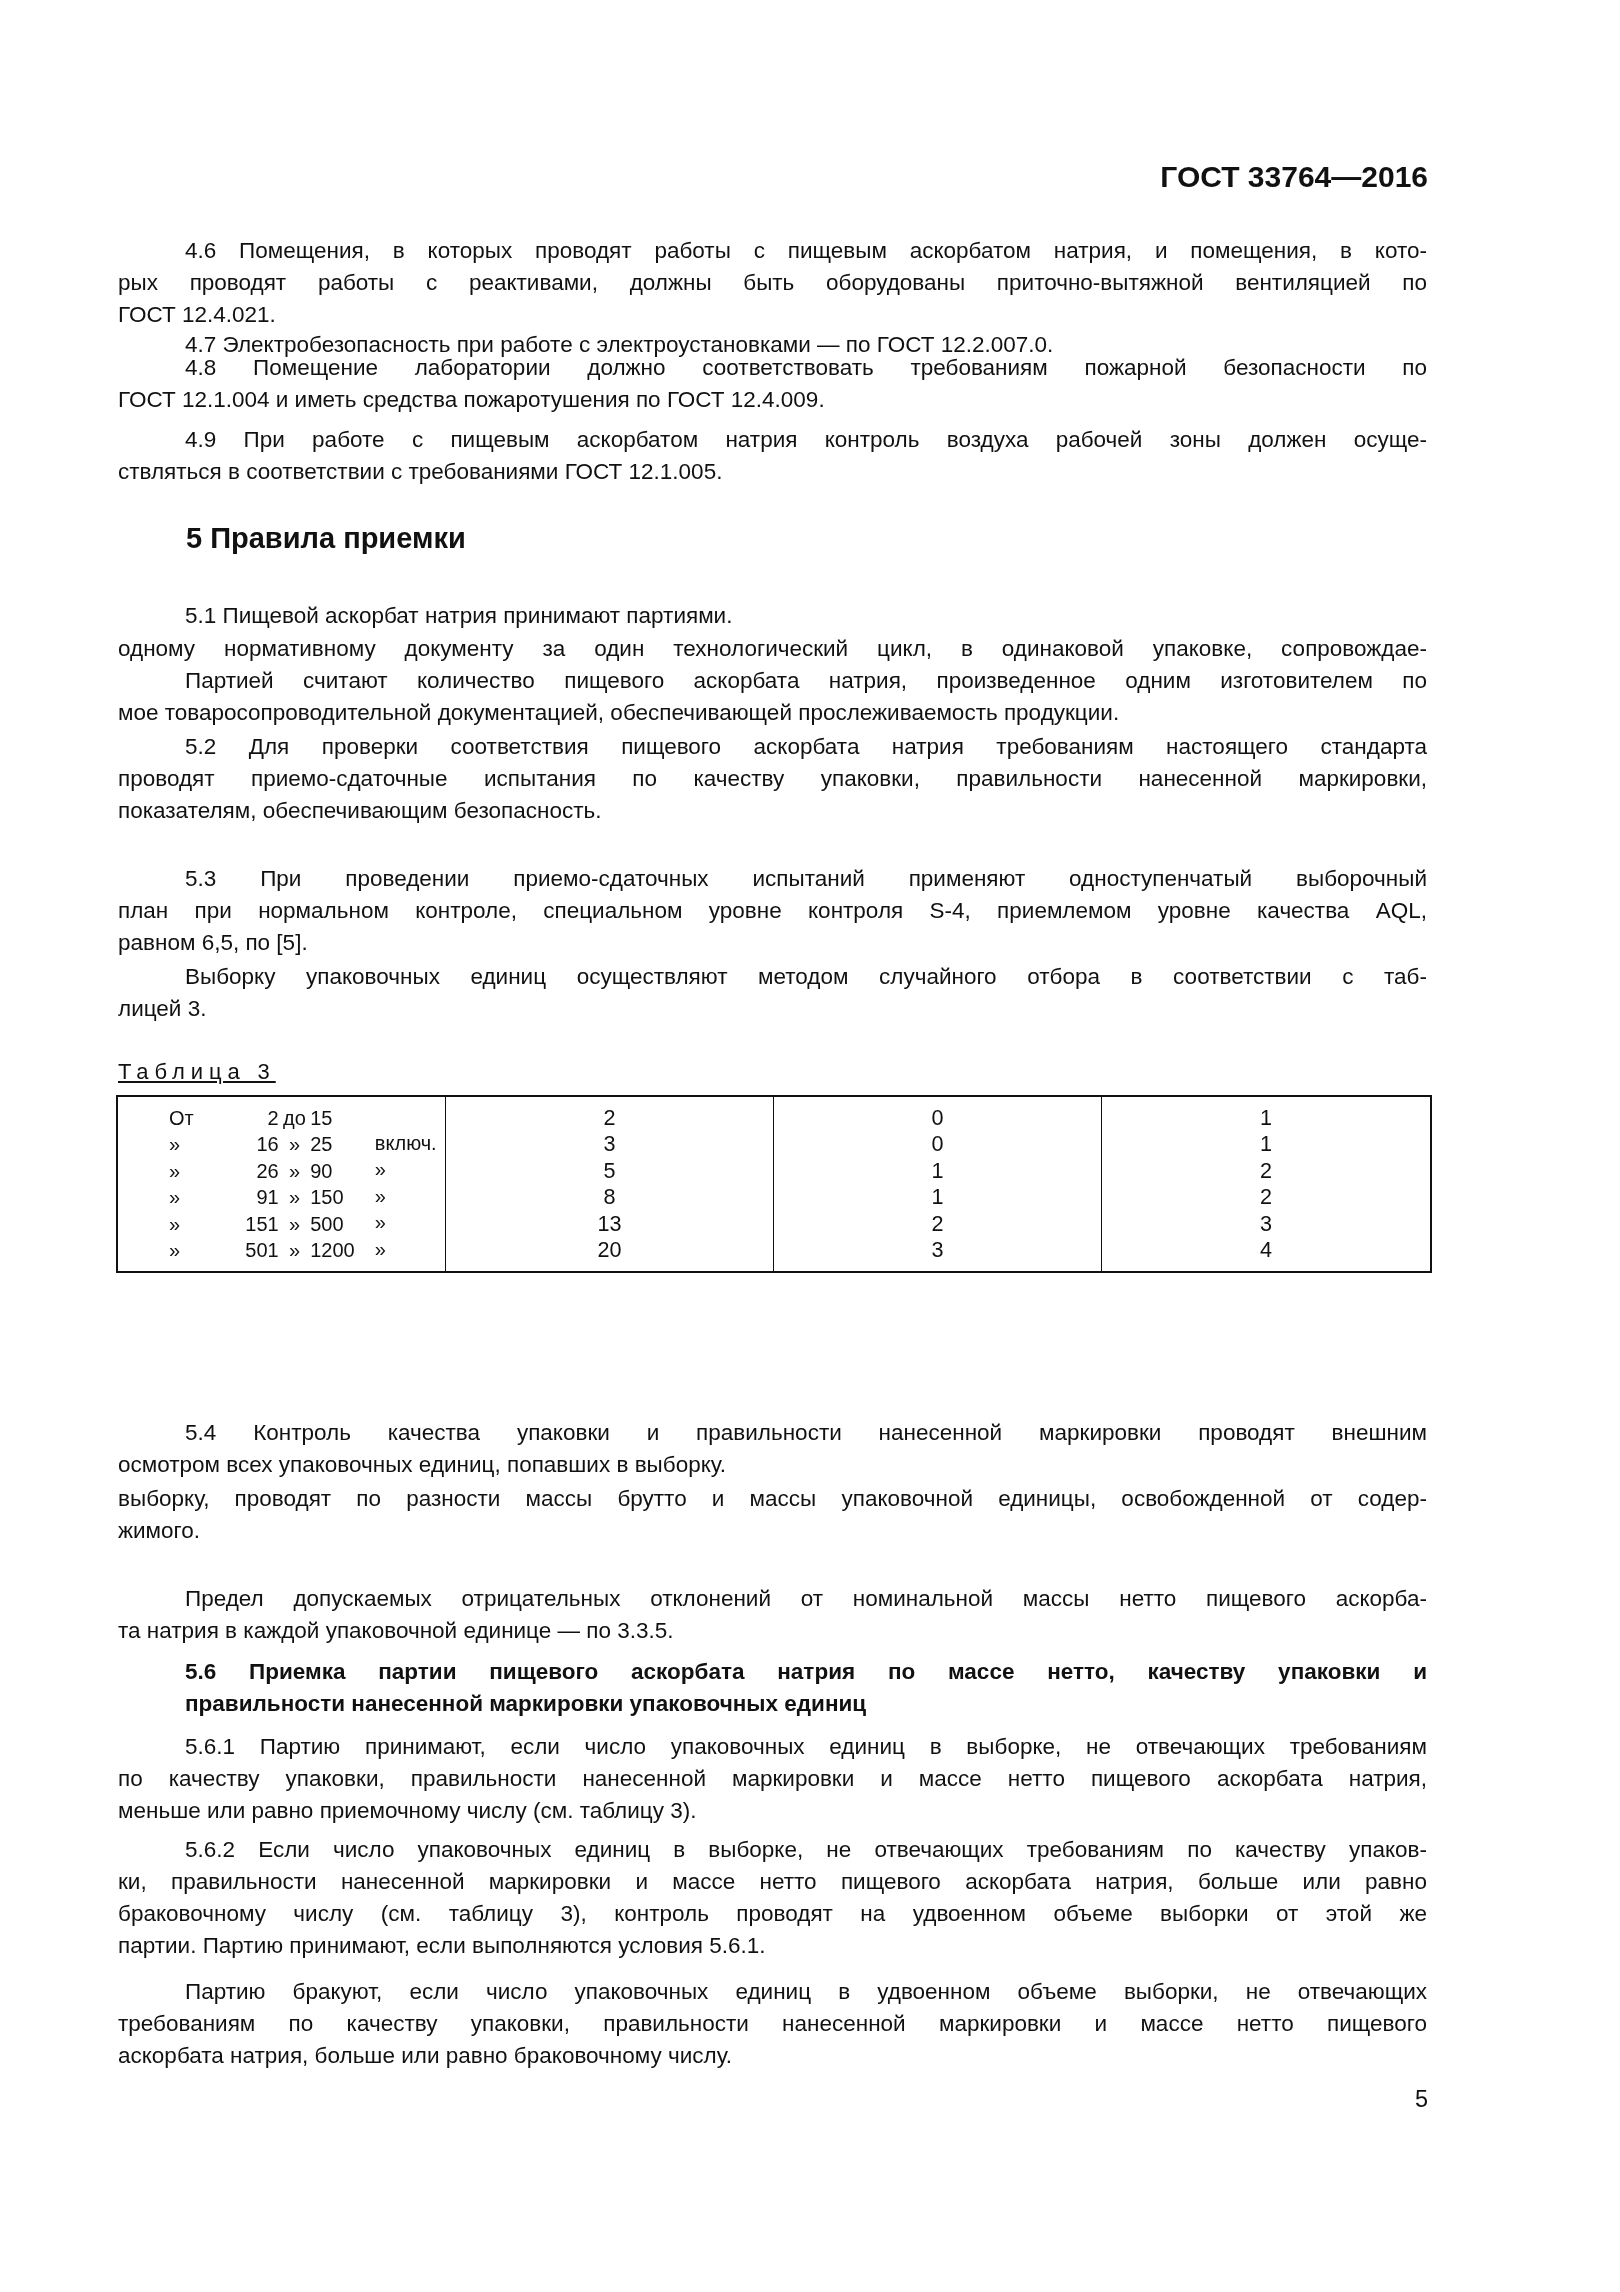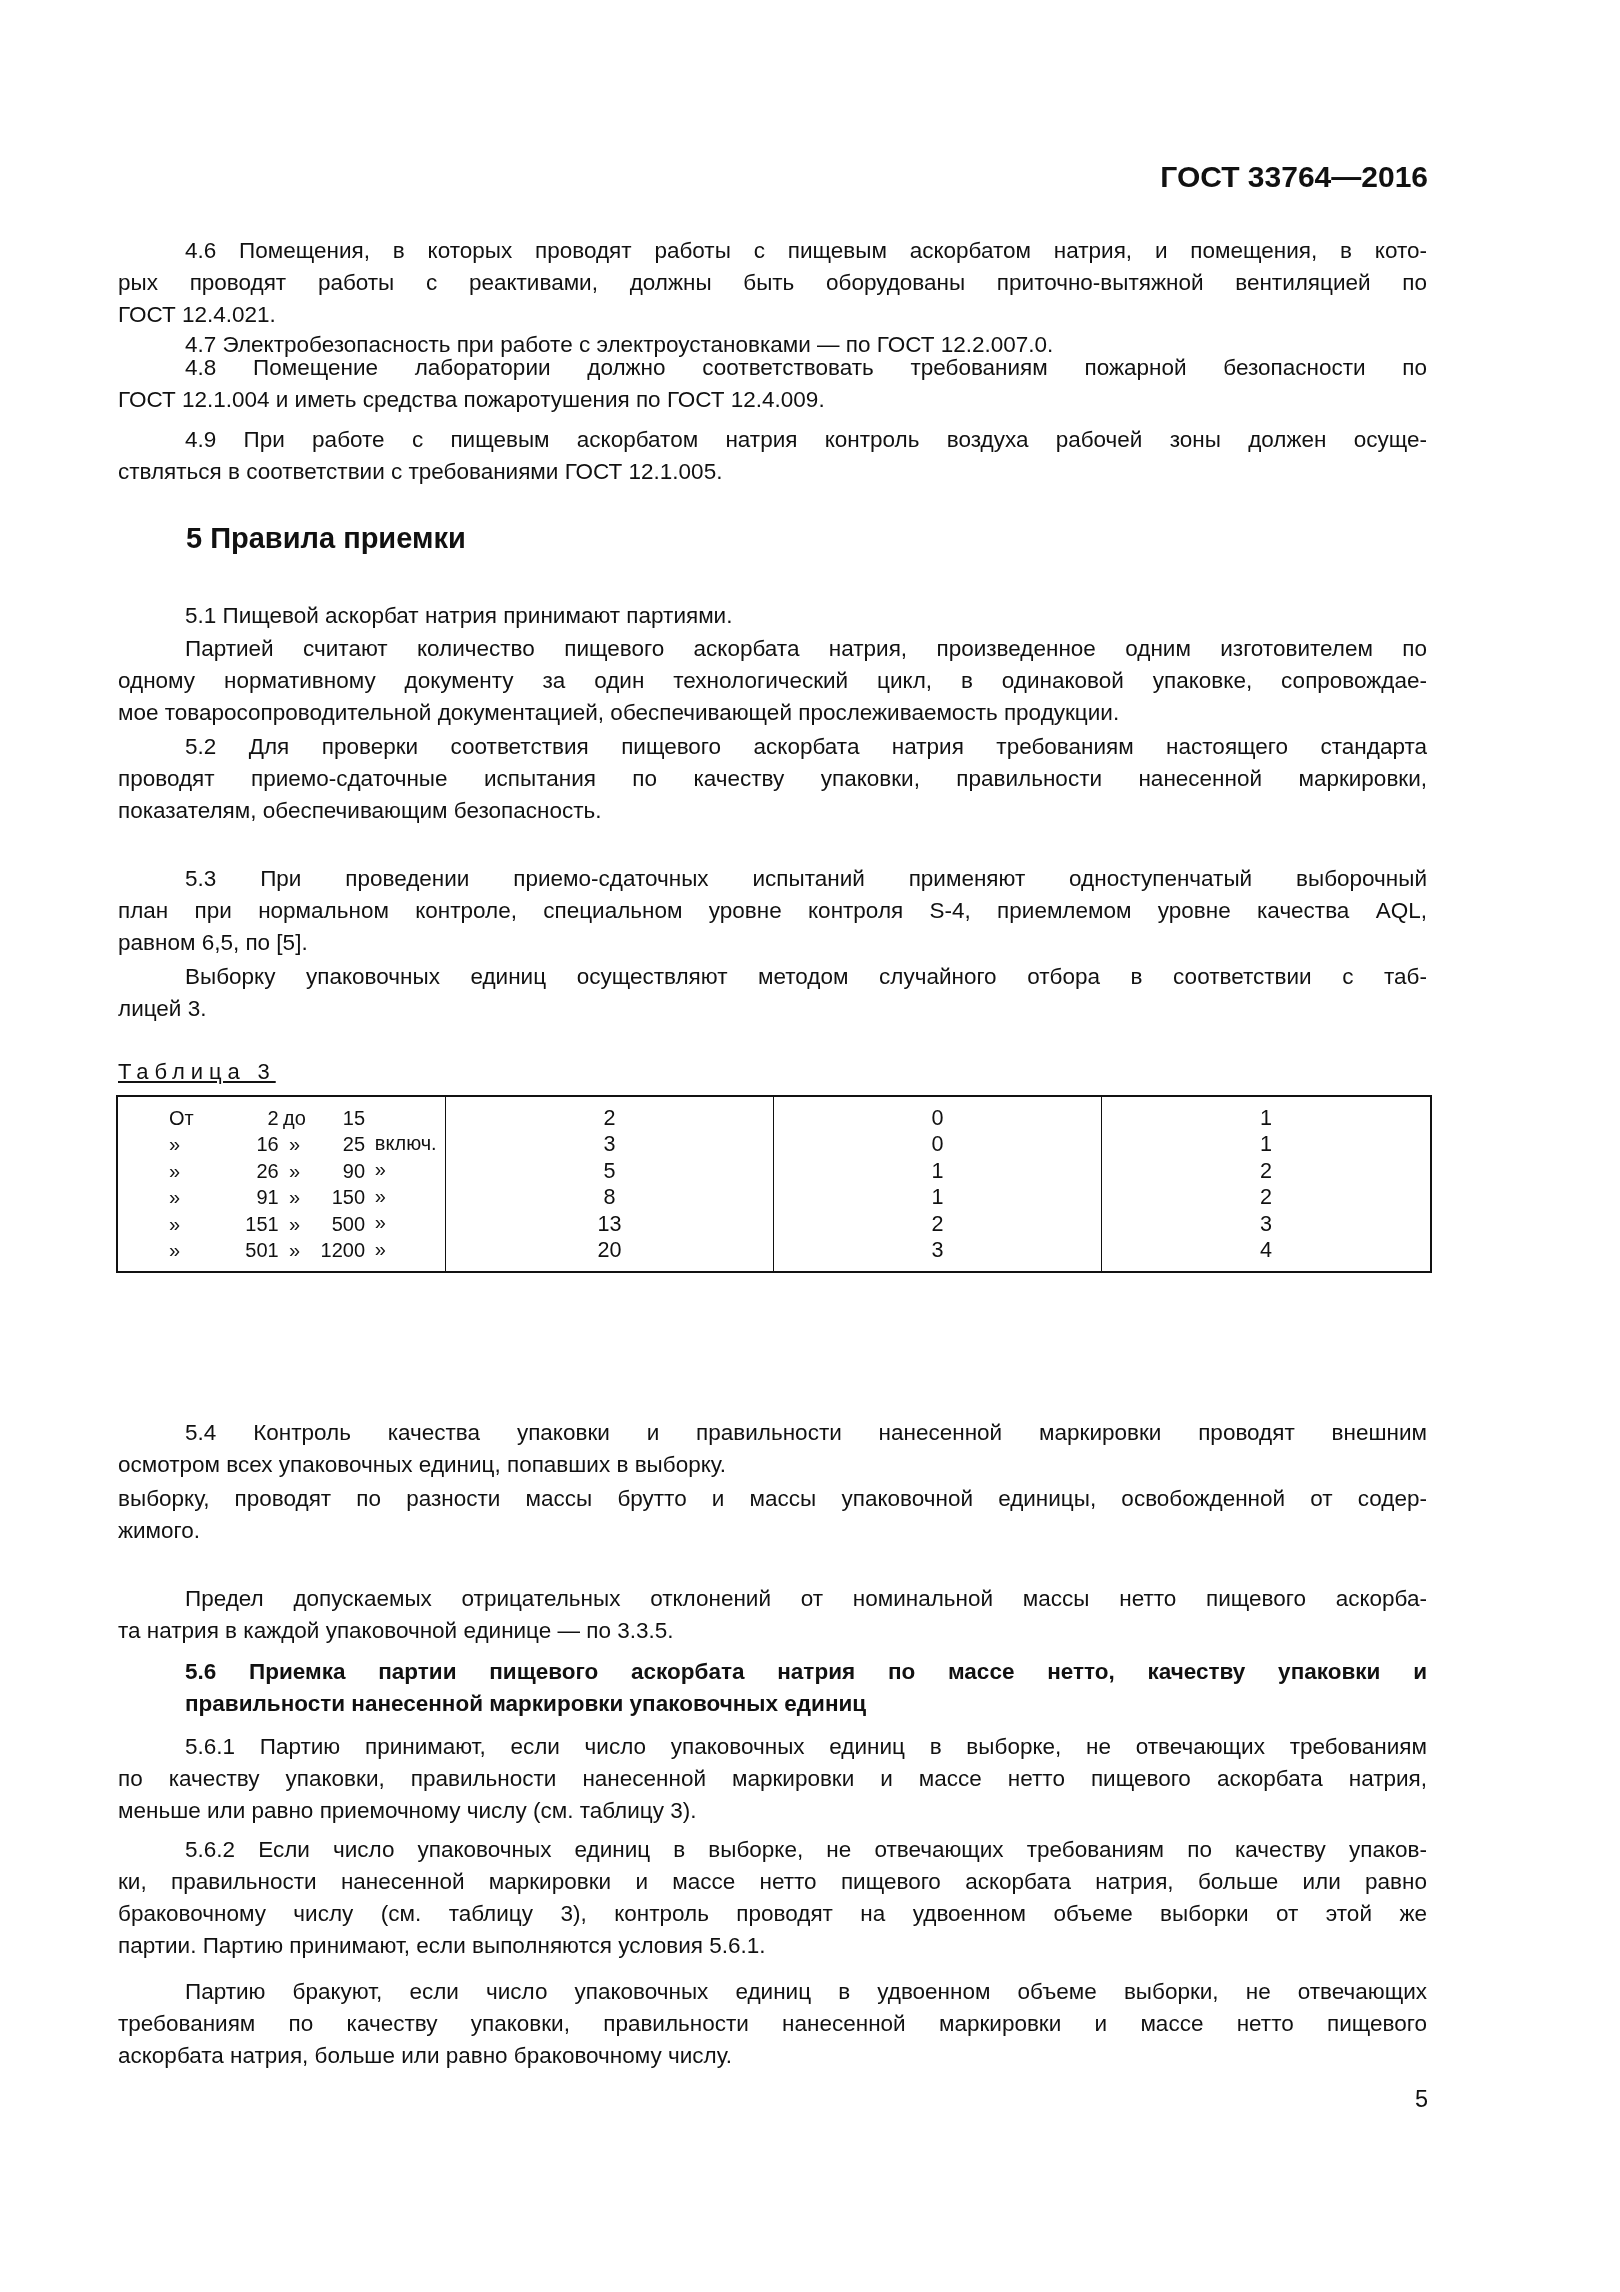--- a/index.html
+++ b/index.html
@@ -20,21 +20,21 @@
   .table-head .cell:last-child { border-right: none; }
   .table-body { display: flex; height: 174px; }
   .table-body .col { border-right: 1.5px solid #111; width: 328px; box-sizing: border-box; padding-top: 7.8px; }
   .table-body .col:last-child { border-right: none; }
   .table-body .val { display: block; text-align: center; font-size: 21.6px; line-height: 26.5px; height: 26.5px; }
   .range { display: flex; font-size: 20px; line-height: 26.5px; height: 26.5px; }
   .range span { display: inline-block; }
   .r-a { width: 57px; text-align: left; padding-left: 51px; }
   .r-b { width: 65px; text-align: right; }
   .r-c { width: 35px; text-align: center; }
-  .r-d { width: 61px; text-align: right; }
+  .r-d { width: 61px; }
   .r-e { width: 78px; text-align: left; padding-left: 9.8px; margin-top: 25px; }
   .page-number { position: absolute; left: 1415px; top: 2086px; font-size: 23.5px; }
 </style>
 </head>
 <body>
 
 <div class="doc-code">ГОСТ 33764—2016</div>
 
 <div class="para" style="top:235px">
   <span class="line first">4.6  Помещения, в которых проводят работы с пищевым аскорбатом натрия, и помещения, в кото-</span>
@@ -52,22 +52,22 @@
   <span class="line first">4.9  При работе с пищевым аскорбатом натрия контроль воздуха рабочей зоны должен осуще-</span>
   <span class="line last">ствляться в соответствии с требованиями ГОСТ 12.1.005.</span>
 </div>
 
 <div class="section-heading">5  Правила приемки</div>
 
 <div class="para" style="top:600px">
   <span class="line first last">5.1  Пищевой аскорбат натрия принимают партиями.</span>
 </div>
 <div class="para" style="top:633px">
+  <span class="line">одному нормативному документу за один технологический цикл, в одинаковой упаковке, сопровождае-</span>
   <span class="line first">Партией считают количество пищевого аскорбата натрия, произведенное одним изготовителем по</span>
-  <span class="line">одному нормативному документу за один технологический цикл, в одинаковой упаковке, сопровождае-</span>
   <span class="line last">мое товаросопроводительной документацией, обеспечивающей прослеживаемость продукции.</span>
 </div>
 <div class="para" style="top:731px">
   <span class="line first">5.2  Для проверки соответствия пищевого аскорбата натрия требованиям настоящего стандарта</span>
   <span class="line">проводят приемо-сдаточные испытания по качеству упаковки, правильности нанесенной маркировки,</span>
   <span class="line last">показателям, обеспечивающим безопасность.</span>
 </div>
 <div class="para" style="top:863px">
   <span class="line first">5.3  При проведении приемо-сдаточных испытаний применяют одноступенчатый выборочный</span>
   <span class="line">план при нормальном контроле, специальном уровне контроля S-4, приемлемом уровне качества AQL,</span>

